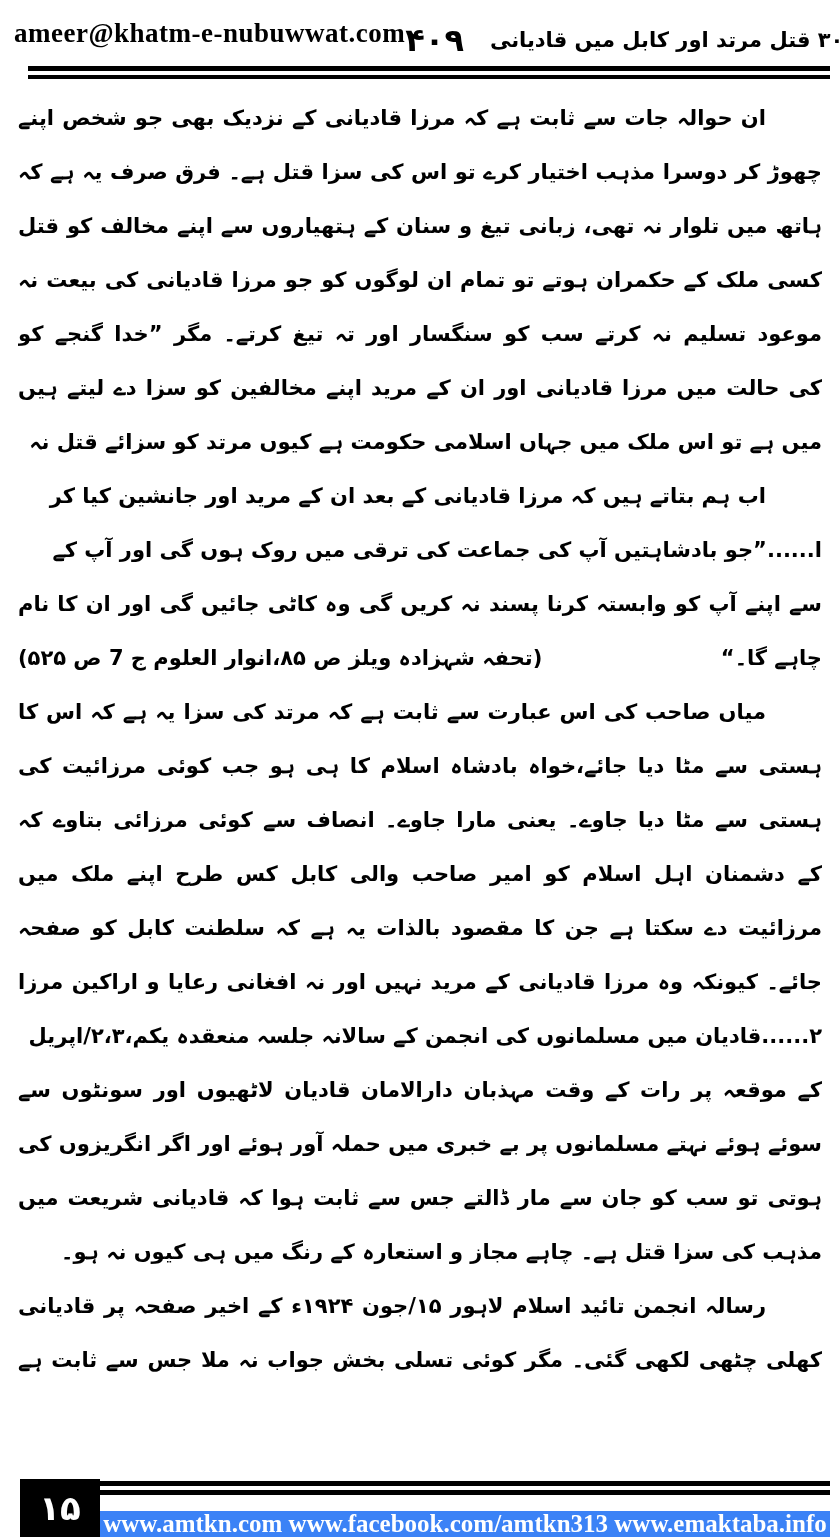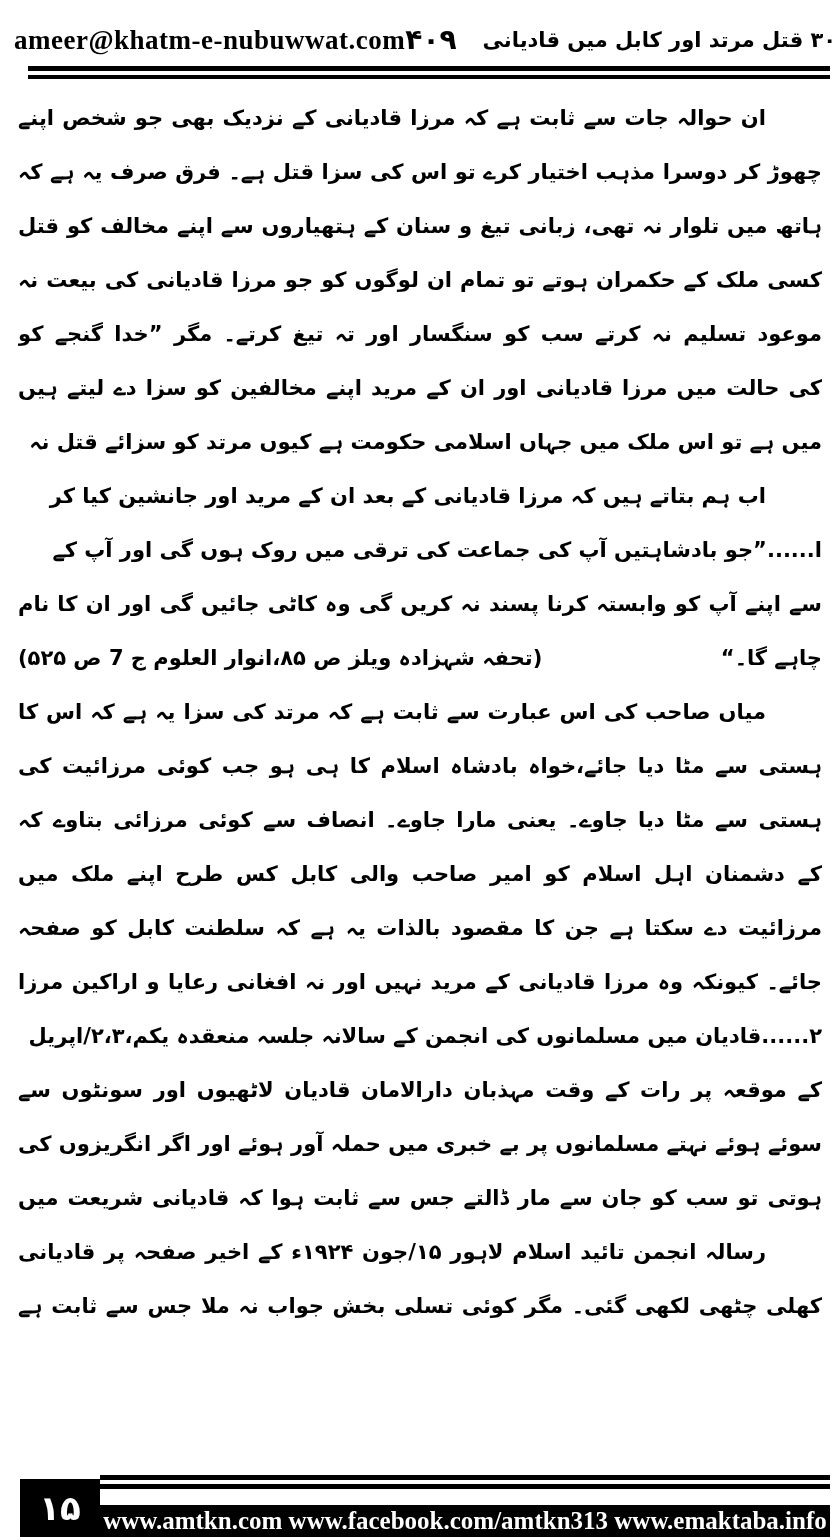--- a/index.html
+++ b/index.html
@@ -5,31 +5,31 @@
   * { margin:0; padding:0; box-sizing:border-box; }
   html, body { width:840px; }
   body {
     width:840px; height:1540px; background:#ffffff; color:#000;
     position:relative; overflow:hidden;
     font-family:"DejaVu Sans", sans-serif;
   }
   
   .header {
     height:62px; padding:18px 12px 0 14px;
-    display:flex; align-items:center; justify-content:space-between;
+    display:flex; justify-content:space-between;
   }
   .email {
     font-family:"Liberation Serif", serif; font-weight:bold;
     font-size:27px; white-space:nowrap; letter-spacing:0.5px;
   }
   .header-right {
     display:flex; align-items:center; direction:rtl; gap:26px; white-space:nowrap;
   }
   .book-title { font-size:21px; font-weight:bold; direction:rtl; }
-  .page-num-top { font-size:28px; font-weight:bold; line-height:1; }
+  .page-num-top { font-size:32px; font-weight:bold; line-height:1; }
   
   .double-rule { margin:4px 10px 0 28px; }
   .double-rule .rule1 { height:5px; background:#000; }
   .double-rule .rule2 { height:4px; background:#000; margin-top:4px; }
   
   .content {
     padding:12px 18px 0 18px; direction:rtl;
     font-size:21px; font-weight:bold; color:#000;
   }
   .line { height:54px; line-height:54px; overflow:hidden; }
@@ -41,21 +41,21 @@
   .footer { position:absolute; left:0; bottom:0; width:840px; height:64px; background:#fff; }
   .footer-num {
     position:absolute; left:20px; bottom:3px; width:80px; height:58px;
     background:#000; color:#fff; display:flex; align-items:center; justify-content:center;
     font-size:34px; font-weight:bold; direction:rtl;
   }
   .footer-bar-wrap { position:absolute; left:100px; right:10px; bottom:3px; }
   .footer-stripe { height:5px; background:#000; }
   .footer-stripe + .footer-stripe { margin-top:4px; }
   .footer-bar {
-    margin-top:16px; height:32px; background:#000000; color:#fff;
+    margin-top:16px; height:26px; background:#3b82f6; color:#fff;
     display:flex; align-items:center; justify-content:center;
     font-family:"Liberation Serif", serif; font-weight:bold; font-size:25px;
     white-space:nowrap;
   }
 </style>
 </head>
 <body>
 
 <div class="header">
   <div class="email">ameer@khatm-e-nubuwwat.com</div>
@@ -94,20 +94,21 @@
   <div class="line l-justify">کے دشمنان اہل اسلام کو امیر صاحب والی کابل کس طرح اپنے ملک میں اجازت تبلیغ</div>
   <div class="line l-justify">مرزائیت دے سکتا ہے جن کا مقصود بالذات یہ ہے کہ سلطنت کابل کو صفحہ ہستی سے نابود کر دیا</div>
   <div class="line l-justify">جائے۔ کیونکہ وہ مرزا قادیانی کے مرید نہیں اور نہ افغانی رعایا و اراکین مرزا قادیانی کی بیعت</div>
   <div class="line l-split">
     <span>۲......</span>
     <span>قادیان میں مسلمانوں کی انجمن کے سالانہ جلسہ منعقدہ یکم،۲،۳/اپریل ۱۹۲۴ء</span>
   </div>
   <div class="line l-justify">کے موقعہ پر رات کے وقت مہذبان دارالامان قادیان لاٹھیوں اور سونٹوں سے مسلح ہوکر</div>
   <div class="line l-justify">سوئے ہوئے نہتے مسلمانوں پر بے خبری میں حملہ آور ہوئے اور اگر انگریزوں کی حکومت نہ</div>
   <div class="line l-justify">ہوتی تو سب کو جان سے مار ڈالتے جس سے ثابت ہوا کہ قادیانی شریعت میں بھی ترک</div>
+  <div class="line l-right">مذہب کی سزا قتل ہے۔ چاہے مجاز و استعارہ کے رنگ میں ہی کیوں نہ ہو۔</div>
   <div class="line l-justify indent">رسالہ انجمن تائید اسلام لاہور ۱۵/جون ۱۹۲۴ء کے اخیر صفحہ پر قادیانی خلافت کو</div>
   <div class="line l-justify">کھلی چٹھی لکھی گئی۔ مگر کوئی تسلی بخش جواب نہ ملا جس سے ثابت ہے کہ جو سلوک قادیانیوں نے</div>
 </div>
 
 <div class="footer">
   <div class="footer-num">۱۵</div>
   <div class="footer-bar-wrap">
     <div class="footer-stripe"></div>
     <div class="footer-stripe"></div>
     <div class="footer-bar">www.amtkn.com  www.facebook.com/amtkn313  www.emaktaba.info</div>

